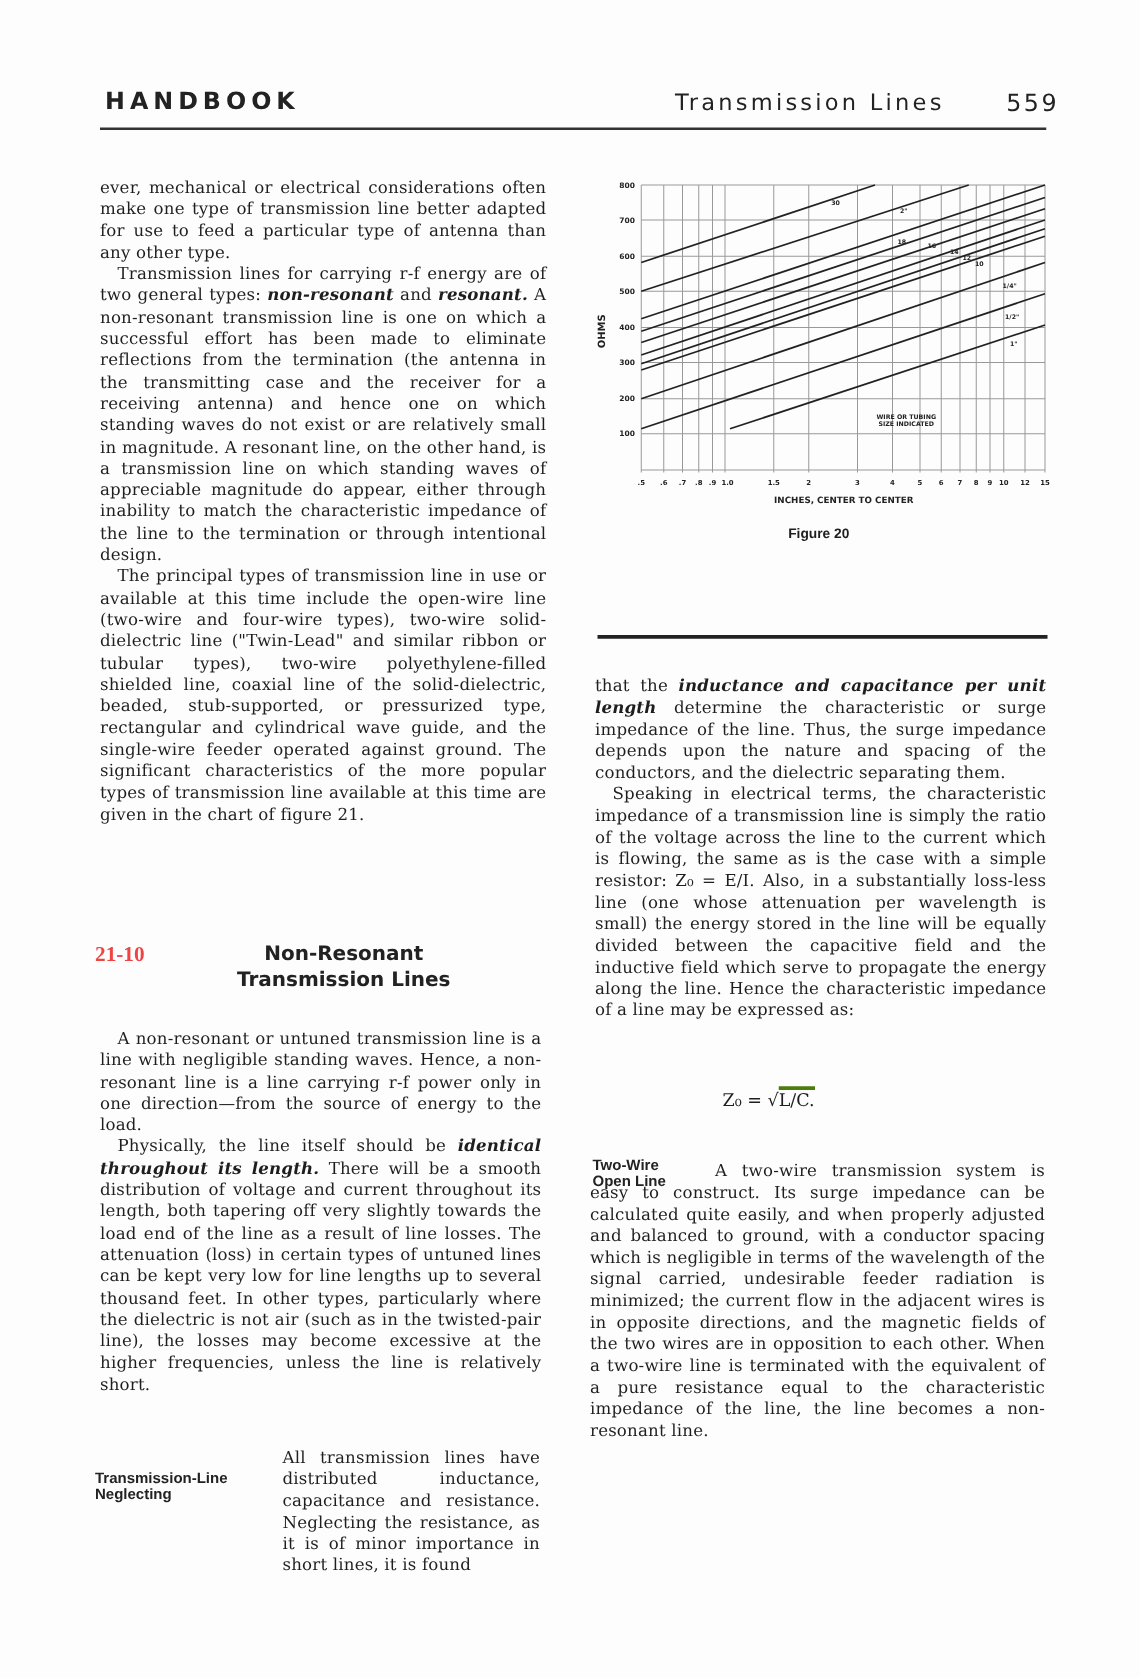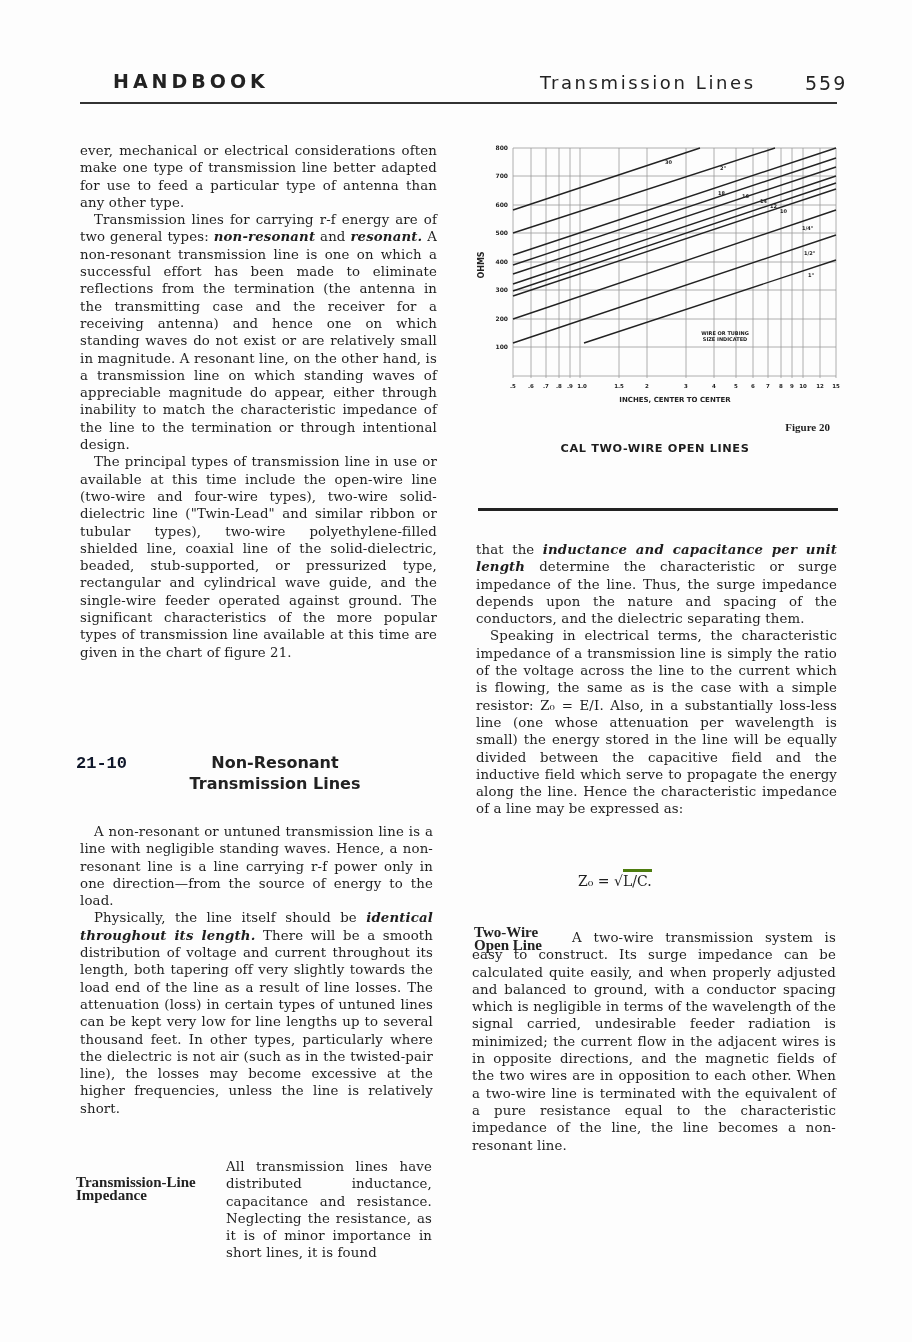--- a/index.html
+++ b/index.html
@@ -1,28 +1,28 @@
 <!DOCTYPE html>
 <html><head>
 <meta charset="utf-8">
 <style>
   html, body { margin:0; padding:0; background:#fdfdfd; }
   body { width:912px; height:1342px; position:relative; overflow:hidden; font-family:"DejaVu Serif", serif; color:#1e1e1e; }
-  .hdr-left { position:absolute; left:84px; top:70px; font-family:"DejaVu Sans", sans-serif; font-size:19px; letter-spacing:4px; font-weight:bold; color:#222;margin-left:29px; }
+  .hdr-left { position:absolute; left:84px; top:70px; font-family:"DejaVu Sans", sans-serif; font-size:19px; letter-spacing:4px; font-weight:bold; color:#222; }
   .hdr-right { position:absolute; left:540px; top:72px; font-family:"DejaVu Sans", sans-serif; font-size:18px; letter-spacing:2.6px; color:#222; }
   .hdr-page { position:absolute; left:805px; top:72px; font-family:"DejaVu Sans", sans-serif; font-size:19px; letter-spacing:2px; color:#222; }
   .hdr-rule { position:absolute; left:80px; top:102px; width:757px; height:2px; background:#333; }
   .col { position:absolute; font-size:13.3px; line-height:17.3px; text-align:justify; letter-spacing:0.15px; }
   .col p { margin:0; text-indent:14px; }
   .col p.noindent { text-indent:0; }
   .col em { font-style:italic; font-weight:bold; }
-  .sec-num { position:absolute; left:76px; top:754px; font-family:Liberation Mono, monospace; font-size:17px; font-weight:bold; color:#0f172a;text-align:right; }
+  .sec-num { position:absolute; left:76px; top:754px; font-family:Liberation Serif, serif; font-size:17px; font-weight:bold; color:#ef4444;text-align:right; }
   .sec-title { position:absolute; left:160px; top:752px; width:230px; text-align:center; font-family:"DejaVu Sans", sans-serif; font-size:16px; line-height:21px; font-weight:bold; color:#222; }
-  .sidehead { position:absolute; font-family:Liberation Serif, serif; font-size:15px; line-height:13px; font-weight:bold; color:#222; }
-  .fig-cap1 { position:absolute; left:460px; top:421px; width:370px; text-align:right; font-family:Liberation Serif, serif; font-size:11px; font-weight:bold; }
+  .sidehead { position:absolute; font-family:Liberation Sans, sans-serif; font-size:12px; line-height:13px; font-weight:bold; color:#222; }
+  .fig-cap1 { position:absolute; left:470px; top:421px; width:370px; text-align:center; font-family:Liberation Sans, sans-serif; font-size:11px; font-weight:bold; }
   .fig-cap2 { position:absolute; left:470px; top:440px; width:370px; text-align:center; font-family:"DejaVu Sans", sans-serif; font-size:11.3px; line-height:17px; font-weight:bold; letter-spacing:0.6px; }
   .fig-rule { position:absolute; left:478px; top:508px; width:360px; height:3px; background:#222; }
   .formula { position:absolute; left:578px; top:873px; font-size:14px; }
   .chart { position:absolute; left:470px; top:140px; width:375px; height:265px; }
   .sqrt-bar { border-top:3px solid #4d7c0f; padding-top:1px; }
 </style>
 </head>
 <body>
 
 <div class="hdr-left">HANDBOOK</div>
@@ -42,21 +42,21 @@
   <div>Transmission Lines</div>
 </div>
 
 <div class="col" style="left:80px; top:823px; width:353px;">
   <p>A non-resonant or untuned transmission line is a line with negligible standing waves. Hence, a non-resonant line is a line carrying r-f power only in one direction—from the source of energy to the load.</p>
   <p><span>Physically, the line itself should be </span><em>identical throughout its length.</em><span> There will be a smooth distribution of voltage and current throughout its length, both tapering off very slightly towards the load end of the line as a result of line losses. The attenuation (loss) in certain types of untuned lines can be kept very low for line lengths up to several thousand feet. In other types, particularly where the dielectric is not air (such as in the twisted-pair line), the losses may become excessive at the higher frequencies, unless the line is relatively short.</span></p>
 </div>
 
 <div class="sidehead" style="left:76px; top:1176px;">
   <div>Transmission-Line</div>
-  <div>Impedance</div>
+  <div>Neglecting</div>
 </div>
 <div class="col" style="left:80px; top:1158px; width:352px;">
   <p class="noindent" style="padding-left:146px; height:52px;">All transmission lines have distributed inductance, capacitance and resistance. Neglecting the resistance, as it is of minor importance in short lines, it is found</p>
 </div>
 
 <svg class="chart" viewBox="0 0 375 265">
   <g stroke="#999" stroke-width="0.8">
     <line x1="43" y1="8" x2="43" y2="238"></line>
       <line x1="61" y1="8" x2="61" y2="238"></line>
       <line x1="76" y1="8" x2="76" y2="238"></line>
@@ -143,21 +143,20 @@
       <text x="300" y="68">12</text>
       <text x="310" y="73">10</text>
       <text x="332" y="90">1/4"</text>
       <text x="334" y="115">1/2"</text>
       <text x="338" y="137">1"</text>
   </g>
 </svg>
 
 <div class="fig-cap1">Figure 20</div>
 <div class="fig-cap2">
-  <div>CAL TWO-WIRE OPEN LINES</div>
 </div>
 <div class="fig-rule"></div>
 
 <div class="col" style="left:476px; top:541px; width:361px;">
   <p class="noindent"><span>that the </span><em>inductance and capacitance per unit length</em><span> determine the characteristic or surge impedance of the line. Thus, the surge impedance depends upon the nature and spacing of the conductors, and the dielectric separating them.</span></p>
   <p>Speaking in electrical terms, the characteristic impedance of a transmission line is simply the ratio of the voltage across the line to the current which is flowing, the same as is the case with a simple resistor: Z₀ = E/I. Also, in a substantially loss-less line (one whose attenuation per wavelength is small) the energy stored in the line will be equally divided between the capacitive field and the inductive field which serve to propagate the energy along the line. Hence the characteristic impedance of a line may be expressed as:</p>
 </div>
 
 <div class="formula"><span>Z₀ = √</span><span class="sqrt-bar">L/C.</span></div>
 

